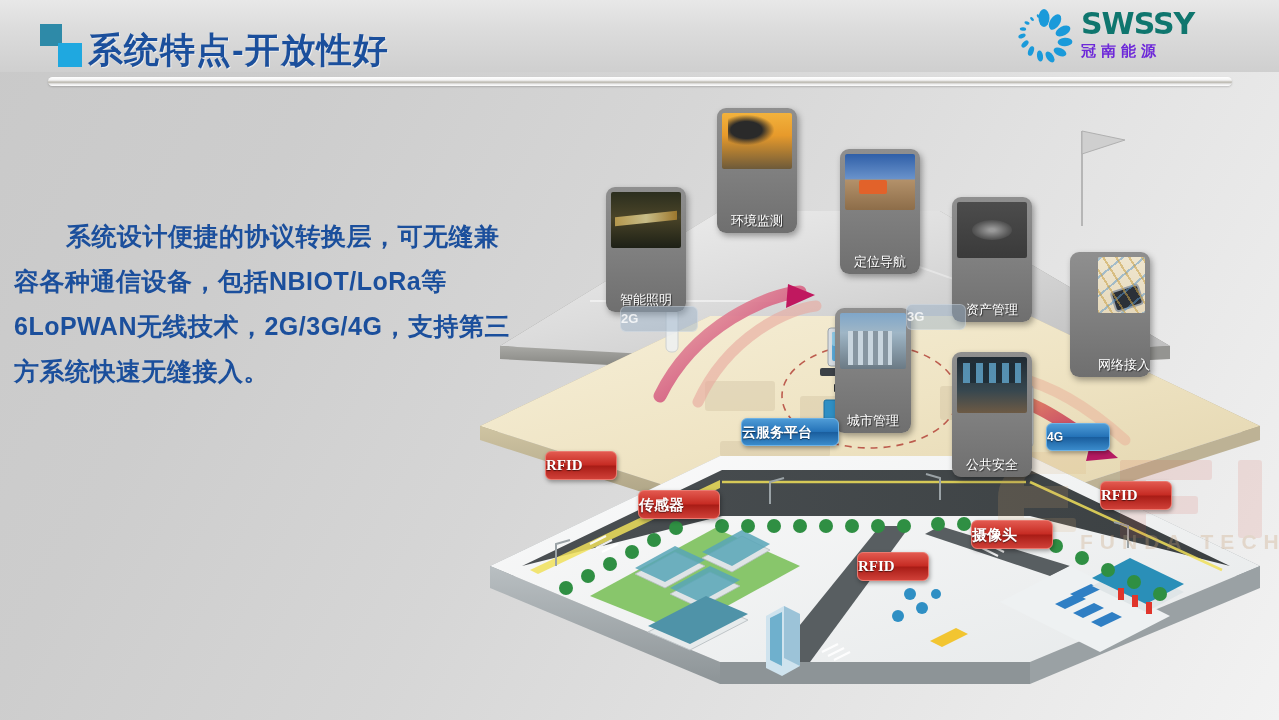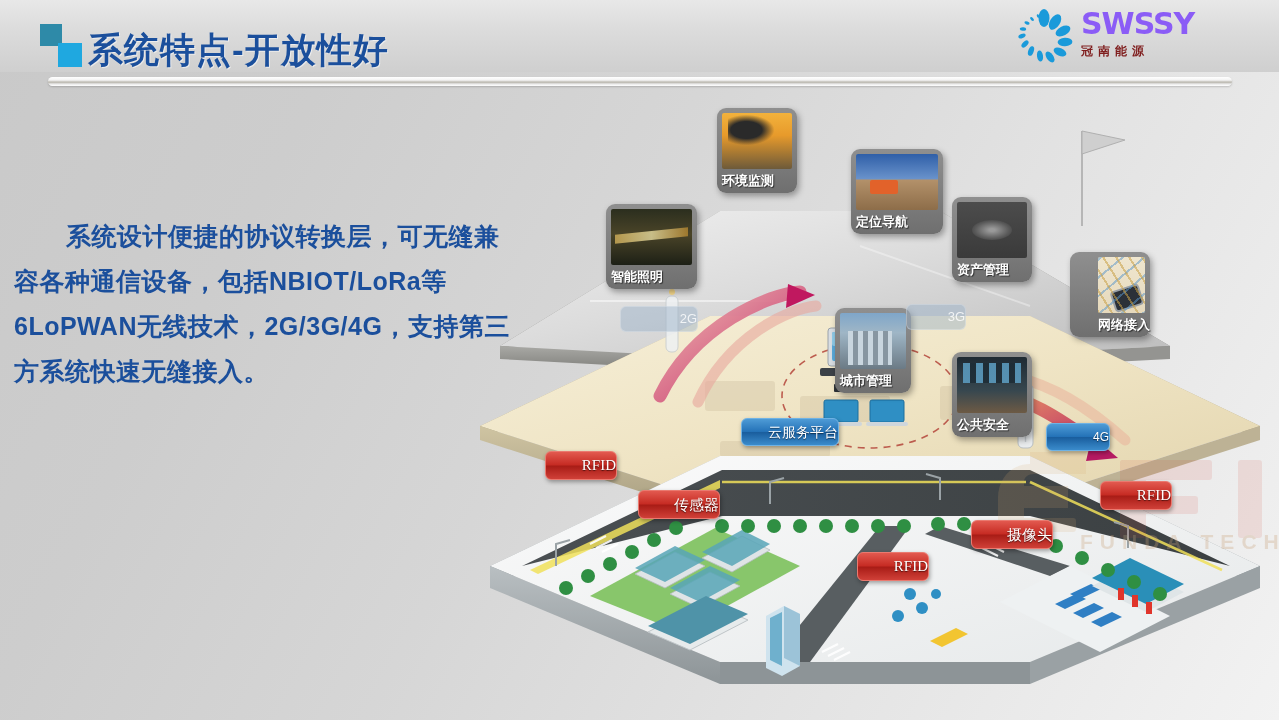--- a/index.html
+++ b/index.html
@@ -22,42 +22,42 @@
            text-shadow:1px 1px 0 rgba(255,255,255,.55); }
   #rule { position:absolute; left:48px; top:77px; width:1184px; height:9px;
           border-radius:5px;
           background:linear-gradient(180deg,#ffffff 0%,#f3f3f3 35%,#b9b6ad 58%,#e9e9e9 78%,#ffffff 100%);
           box-shadow:0 1px 2px rgba(0,0,0,.18); }
 
   
   #logo { position:absolute; right:16px; top:6px; width:250px; height:64px; }
   #logo-mark { position:absolute; left:0; top:2px; width:62px; height:58px; }
   #logo-text { position:absolute; left:68px; top:2px; }
-  #logo-name { font-size:30px; font-weight:bold; letter-spacing:-1px; color:#8b5cf6;
+  #logo-name { font-size:30px; font-weight:bold; letter-spacing:-1px; color:#0f766e;
                font-family:"DejaVu Sans", sans-serif; line-height:32px; }
-  #logo-sub { font-size:12px; font-weight:bold; letter-spacing:5px; color:#7f1d1d;
+  #logo-sub { font-size:15px; font-weight:bold; letter-spacing:5px; color:#6d28d9;
               line-height:22px; }
 
   
   #copy { position:absolute; left:14px; top:214px; width:500px;
           color:#1b4f9c; font-size:25px; font-weight:bold; line-height:45px;
           text-indent:52px; letter-spacing:.5px; }
 
   
   #stage { position:absolute; left:470px; top:96px; width:800px; height:600px; }
   #stage svg { position:absolute; left:0; top:0; }
 
   
   .card { position:absolute; border-radius:9px;
           background:linear-gradient(180deg,#8f8f8f 0%,#7e7e7e 55%,#6f6f6f 100%);
           box-shadow:2px 3px 6px rgba(0,0,0,.35); padding:5px 5px 0 5px; }
   .card .thumb { width:100%; height:56px; border-radius:2px; overflow:hidden; position:relative; }
-  .card .lbl { color:#fff; font-size:13px; font-weight:bold; text-align:left;
+  .card .lbl { color:#fff; font-size:13px; font-weight:normal; text-align:center;
                line-height:24px; text-shadow:1px 1px 1px rgba(0,0,0,.6);
-               white-space:nowrap; }
+               white-space:nowrap;margin-top:40px; }
 
   
   .t-night   { background:linear-gradient(180deg,#2b2e1e 0%,#4a4428 45%,#1d2016 100%); }
   .t-night:after{content:"";position:absolute;left:4px;top:22px;right:4px;height:9px;
       background:linear-gradient(90deg,#d9b45a,#f2e6a8,#b9892f);opacity:.75;transform:skewY(-6deg);}
   .t-smoke   { background:linear-gradient(180deg,#f2b23c 0%,#e79a2b 40%,#6d5a3a 100%); }
   .t-smoke:after{content:"";position:absolute;left:6px;top:2px;width:46px;height:30px;
       background:radial-gradient(ellipse at 40% 50%,#2a2a2a 40%,rgba(40,40,40,0) 72%);}
   .t-traffic { background:linear-gradient(180deg,#b9bdc0 0%,#8d9295 50%,#6d7274 100%); }
   .t-traffic:after{content:"";position:absolute;left:0;top:8px;right:0;height:40px;
@@ -76,22 +76,22 @@
   .t-security:after{content:"";position:absolute;left:6px;top:6px;right:6px;height:20px;
       background:repeating-linear-gradient(90deg,#5d9fc4 0 7px,#1d2c36 7px 13px);opacity:.85;}
   .t-map     { background:linear-gradient(180deg,#efe6cf 0%,#e6d9bc 100%); }
   .t-map:after{content:"";position:absolute;left:0;top:0;right:0;bottom:0;
       background:repeating-linear-gradient(58deg,rgba(200,160,70,.55) 0 2px,rgba(0,0,0,0) 2px 11px),
                  repeating-linear-gradient(-40deg,rgba(90,150,200,.5) 0 2px,rgba(0,0,0,0) 2px 14px);}
   .t-map .pda{position:absolute;right:5px;bottom:6px;width:26px;height:18px;background:#2b3038;
       border-radius:2px;transform:rotate(-18deg);box-shadow:0 0 0 2px #9aa0a6;}
 
   
-  .pill { position:absolute; border-radius:6px; color:#fff; font-weight:normal;
-          text-align:right; white-space:nowrap; }
+  .pill { position:absolute; border-radius:6px; color:#fff; font-weight:bold;
+          text-align:left; white-space:nowrap; }
   .pill-blue { background:linear-gradient(180deg,#4e9bd6 0%,#2573b8 48%,#1a5e9e 52%,#3a8bcb 100%);
                border:1px solid #6fb2e4; box-shadow:1px 2px 4px rgba(0,0,0,.35);
                text-shadow:0 1px 1px rgba(0,0,0,.5); }
   .pill-red  { background:linear-gradient(180deg,#e2594f 0%,#c62b23 48%,#a81c16 52%,#d04038 100%);
                border:1px solid #ea7a70; box-shadow:1px 2px 4px rgba(0,0,0,.35);
                text-shadow:0 1px 1px rgba(0,0,0,.55);
                font-family:"Liberation Serif", serif; }
   .pill-ghost{ background:rgba(150,175,200,.45); color:rgba(255,255,255,.8);
                text-shadow:none; border:1px solid rgba(255,255,255,.25); }
 
@@ -368,32 +368,32 @@
         <rect x="248" y="14" width="24" height="78" rx="3"></rect>
         <rect x="290" y="14" width="96" height="20" rx="3"></rect>
         <rect x="328" y="34" width="24" height="58" rx="3"></rect>
         <rect x="410" y="22" width="90" height="18" rx="3"></rect>
         <rect x="410" y="56" width="90" height="18" rx="3"></rect>
       </g>
     </svg>
     <div id="wm-txt">FUNDA TECHNOLOGY</div>
   </div>
 
-  <div class="card" style="left:136px; top:108px; width:91px;">
+  <div class="card" style="left:136px; top:91px; width:80px;">
     <div class="thumb t-night"></div>
     <div class="lbl">智能照明</div>
   </div>
 
   <div class="card" style="left:247px; top:12px; width:80px;">
     <div class="thumb t-smoke"></div>
     <div class="lbl">环境监测</div>
   </div>
 
 
-  <div class="card" style="left:381px; top:53px; width:92px;">
+  <div class="card" style="left:370px; top:53px; width:80px;">
     <div class="thumb t-truck"></div>
     <div class="lbl">定位导航</div>
   </div>
 
   <div class="card" style="left:365px; top:212px; width:76px;">
     <div class="thumb t-city"></div>
     <div class="lbl">城市管理</div>
   </div>
 
   <div class="card" style="left:482px; top:101px; width:80px;">

